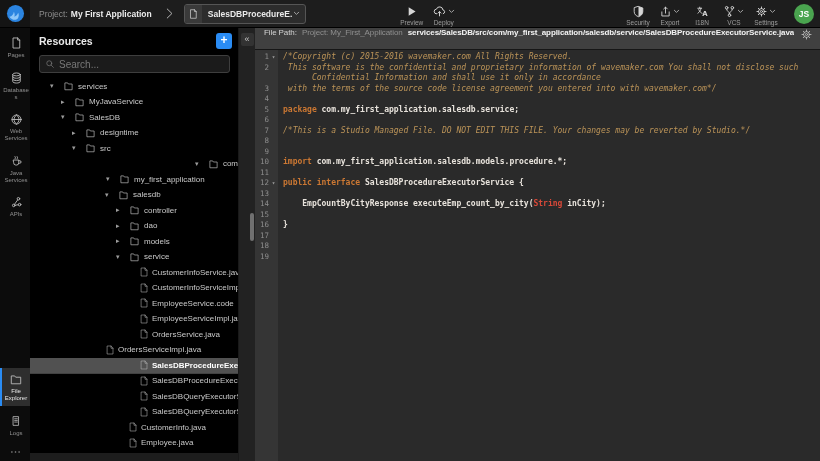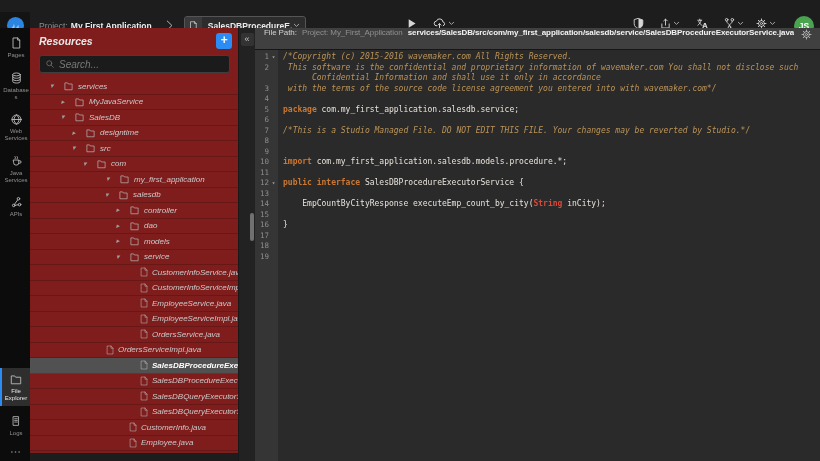--- a/index.html
+++ b/index.html
@@ -1,21 +1,21 @@
 <!DOCTYPE html>
 <html><head>
 <meta charset="utf-8">
 <style>
   * { box-sizing: border-box; margin: 0; padding: 0; }
   html,body { width:820px; height:461px; overflow:hidden; background:#1d1d1d;
     font-family:"Liberation Sans", sans-serif; }
   .stage { position:relative; width:820px; height:461px; }
 
   
-  .topbar { position:absolute; top:12px; left:0; right:0; height:28px; background:#1d1d1d;
+  .topbar { position:absolute; top:0; left:0; right:0; height:28px; background:#1d1d1d;
     border-bottom:1px solid #000; display:flex; align-items:center; }
   .logo-cell { width:30px; height:27px; background:#141414; display:flex; align-items:center; justify-content:center; flex:none; }
   .proj-label { margin-left:9px; font-size:8.5px; color:#8d8d8d; white-space:nowrap; }
   .proj-name { margin-left:3px; font-size:8.5px; color:#ececec; font-weight:600; white-space:nowrap; }
   .crumb-chev { margin:0 10px 0 13px; color:#b5b5b5; display:flex; }
   .file-select { height:20px; width:122px; background:#2c2c2c; border:1px solid #555; border-radius:3px;
     display:flex; align-items:center; flex:none; }
   .fs-icon { width:17px; height:18px; display:flex; align-items:center; justify-content:center;
     background:#3a3a3a; border-radius:2px 0 0 2px; color:#cbcbcb; flex:none; }
   .fs-label { flex:1; font-size:8.5px; font-weight:700; color:#eaeaea; padding:0 3px 0 6px;
@@ -36,21 +36,21 @@
     display:flex; flex-direction:column; }
   .sb-item { display:flex; flex-direction:column; align-items:center; padding:5px 0 4px;
     border-left:2px solid transparent; color:#bdbdbd; margin-top:3px; cursor:pointer; }
   .sb-label { font-size:6px; line-height:7px; color:#909090; text-align:center; margin-top:2px; width:28px; word-wrap:break-word; }
   .sb-item.active { background:#2e2e2e; border-left-color:#2a8cf4; }
   .sb-item.active .sb-label { color:#e8e8e8; }
   .sb-bottom { margin-top:auto; }
   .sb-dots { color:#8f8f8f; padding:8px 0 6px; display:flex; justify-content:center; }
 
   
-  .panel { position:absolute; top:28px; left:30px; bottom:8px; width:208px; background:#7f1d1d; overflow:hidden;font-style:italic; }
+  .panel { position:absolute; top:28px; left:30px; bottom:8px; width:208px; background:#000000; overflow:hidden; }
   .panel-header { height:24px; display:flex; align-items:center; padding:2px 6px 0 9px; }
   .panel-title { flex:1; font-size:10.5px; font-weight:700; color:#e9e9e9; }
   .add-btn { width:16px; height:16px; background:#2a8cf4; border-radius:3px; color:#fff;
     font-size:12px; line-height:15px; text-align:center; font-weight:700; cursor:pointer; }
   .search-box { margin:3px 8px 6px 9px; height:18px; background:#1b1b1b; border:1px solid #3e3e3e;
     border-radius:3px; display:flex; align-items:center; padding:0 5px; gap:4px; color:#7a7a7a; }
   .search-ph { font-size:10px; color:#787878; }
   .tree-row { height:15.5px; display:flex; align-items:center; white-space:nowrap; overflow:hidden;
     border-bottom:1px solid rgba(0,0,0,0.18); cursor:pointer; }
   .tw-arrow { width:13px; flex:none; font-size:7px; color:#9c9c9c; }
@@ -79,21 +79,21 @@
   .gutter-bg { position:absolute; top:0; bottom:0; left:0; width:23px; background:#353535; }
   .ed-rows { position:absolute; top:2px; left:0; right:0; }
   .ed-row { display:flex; height:10.5px; line-height:10.5px; white-space:pre;
     font-family:"DejaVu Sans Mono", monospace; font-size:8px; }
   .ed-num { width:14px; flex:none; text-align:right; color:#8d8d8d; font-size:7.5px; }
   .ed-fold { width:9px; flex:none; text-align:center; font-size:6px; color:#9a9a9a; }
   .ed-code { padding-left:5px; flex:1; overflow:hidden; }
   .tok-c { color:#bc9458; font-style:italic; }
   .tok-k { color:#cc7833; font-weight:700; }
   .tok-t { color:#da4939; font-weight:700; }
-  .tok-p { color:#e8e3dc; font-weight:400; }
+  .tok-p { color:#e8e3dc; font-weight:700; }
 </style>
 </head>
 <body>
 
 <div class="stage">
 
   <div class="topbar">
     <div class="logo-cell">
       <span class="icon">
           <svg width="19" height="19" viewBox="0 0 20 20">
@@ -362,21 +362,21 @@
         </div>
         <div class="tree-row folder" style="padding-left: 42px;">
           <span class="tw-arrow">▾</span>
           <span class="icon tw-icon">
             <svg width="11" height="10" viewBox="0 0 16 16">
               <path d="M2.2 13.4V3h4.4l1.2 1.8h6V13.4z" fill="none" stroke="currentColor" stroke-width="1.1" stroke-linecap="round" stroke-linejoin="round"></path>
             </svg>
           </span>
           <span class="tree-label">src</span>
         </div>
-        <div class="tree-row folder" style="padding-left: 53px;">
+        <div class="tree-row folder" style="padding-left: 53px; justify-content: flex-end;">
           <span class="tw-arrow">▾</span>
           <span class="icon tw-icon">
             <svg width="11" height="10" viewBox="0 0 16 16">
               <path d="M2.2 13.4V3h4.4l1.2 1.8h6V13.4z" fill="none" stroke="currentColor" stroke-width="1.1" stroke-linecap="round" stroke-linejoin="round"></path>
             </svg>
           </span>
           <span class="tree-label">com</span>
         </div>
         <div class="tree-row folder" style="padding-left: 76px;">
           <span class="tw-arrow">▾</span>
@@ -450,21 +450,21 @@
           </span>
           <span class="tree-label">CustomerInfoServiceImpl.java</span>
         </div>
         <div class="tree-row file" style="padding-left: 110px;">
           <span class="icon tw-icon">
             <svg width="8" height="10" viewBox="0 0 16 20">
               <path d="M3 2h7l4 4.5V18H3z" fill="none" stroke="currentColor" stroke-width="1.1" stroke-linecap="round" stroke-linejoin="round"></path>
               <path d="M10 2v4.5h4" fill="none" stroke="currentColor" stroke-width="1.1" stroke-linecap="round" stroke-linejoin="round"></path>
             </svg>
           </span>
-          <span class="tree-label">EmployeeService.java</span>
+          <span class="tree-label">EmployeeService.code</span>
         </div>
         <div class="tree-row file" style="padding-left: 110px;">
           <span class="icon tw-icon">
             <svg width="8" height="10" viewBox="0 0 16 20">
               <path d="M3 2h7l4 4.5V18H3z" fill="none" stroke="currentColor" stroke-width="1.1" stroke-linecap="round" stroke-linejoin="round"></path>
               <path d="M10 2v4.5h4" fill="none" stroke="currentColor" stroke-width="1.1" stroke-linecap="round" stroke-linejoin="round"></path>
             </svg>
           </span>
           <span class="tree-label">EmployeeServiceImpl.java</span>
         </div>

